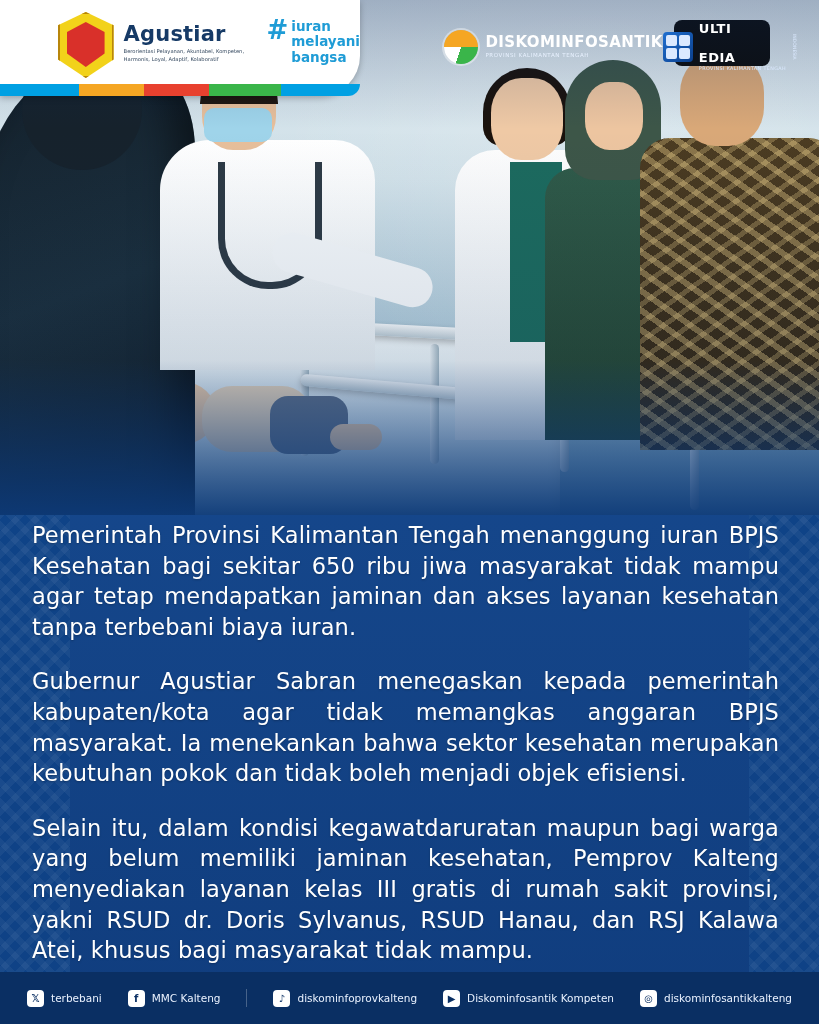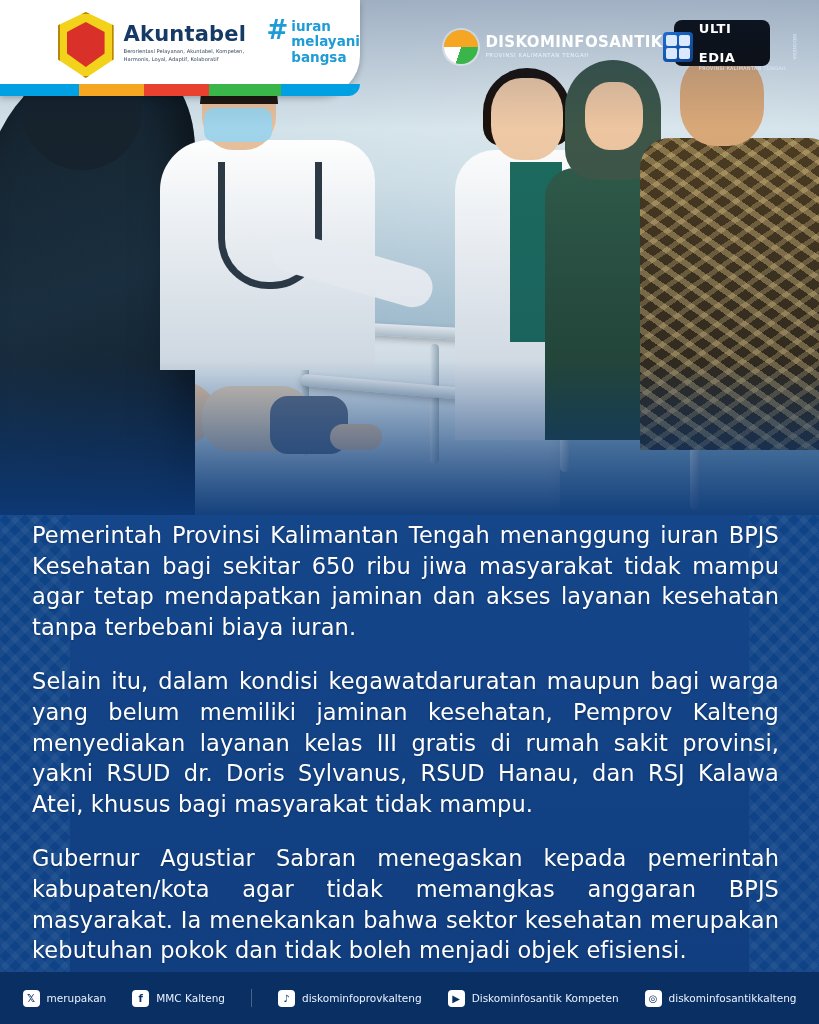--- a/index.html
+++ b/index.html
@@ -264,21 +264,21 @@
       <div class="hd"></div>
       <div class="cap"></div>
     </div>
 
     <div class="vignette"></div>
   </div>
 
   <div class="ribbon">
     <div class="crest"></div>
     <div class="berakhlak">
-      <div class="t1">Akuntabel</div>
+      <div class="t1">Agustiar</div>
       <div class="t2">Berorientasi Pelayanan, Akuntabel, Kompeten, Harmonis, Loyal, Adaptif, Kolaboratif</div>
     </div>
     <div class="bangga">
       <div class="hash">#</div>
       <div class="lines">
         <div>iuran</div>
         <div>melayani</div>
         <div>bangsa</div>
       </div>
     </div>
@@ -304,28 +304,28 @@
         <div class="m1">ULTI</div>
         <div class="m2">EDIA</div>
         <div class="m3">PROVINSI KALIMANTAN TENGAH</div>
       </div>
       <div class="side">INDONESIA</div>
     </div>
   </div>
 
   <div class="copy">
     <p>Pemerintah Provinsi Kalimantan Tengah menanggung iuran BPJS Kesehatan bagi sekitar 650 ribu jiwa masyarakat tidak mampu agar tetap mendapatkan jaminan dan akses layanan kesehatan tanpa terbebani biaya iuran.</p>
+    <p>Gubernur Agustiar Sabran menegaskan kepada pemerintah kabupaten/kota agar tidak memangkas anggaran BPJS masyarakat. Ia menekankan bahwa sektor kesehatan merupakan kebutuhan pokok dan tidak boleh menjadi objek efisiensi.</p>
     <p>Selain itu, dalam kondisi kegawatdaruratan maupun bagi warga yang belum memiliki jaminan kesehatan, Pemprov Kalteng menyediakan layanan kelas III gratis di rumah sakit provinsi, yakni RSUD dr. Doris Sylvanus, RSUD Hanau, dan RSJ Kalawa Atei, khusus bagi masyarakat tidak mampu.</p>
-    <p>Gubernur Agustiar Sabran menegaskan kepada pemerintah kabupaten/kota agar tidak memangkas anggaran BPJS masyarakat. Ia menekankan bahwa sektor kesehatan merupakan kebutuhan pokok dan tidak boleh menjadi objek efisiensi.</p>
   </div>
 
   <div class="footer">
     <div class="f-item">
       <div class="ic sq">𝕏</div>
-      <div class="lb">merupakan</div>
+      <div class="lb">terbebani</div>
     </div>
     <div class="f-item">
       <div class="ic sq">f</div>
       <div class="lb">MMC Kalteng</div>
     </div>
     <div class="f-sep"></div>
     <div class="f-item">
       <div class="ic sq">♪</div>
       <div class="lb">diskominfoprovkalteng</div>
     </div>

